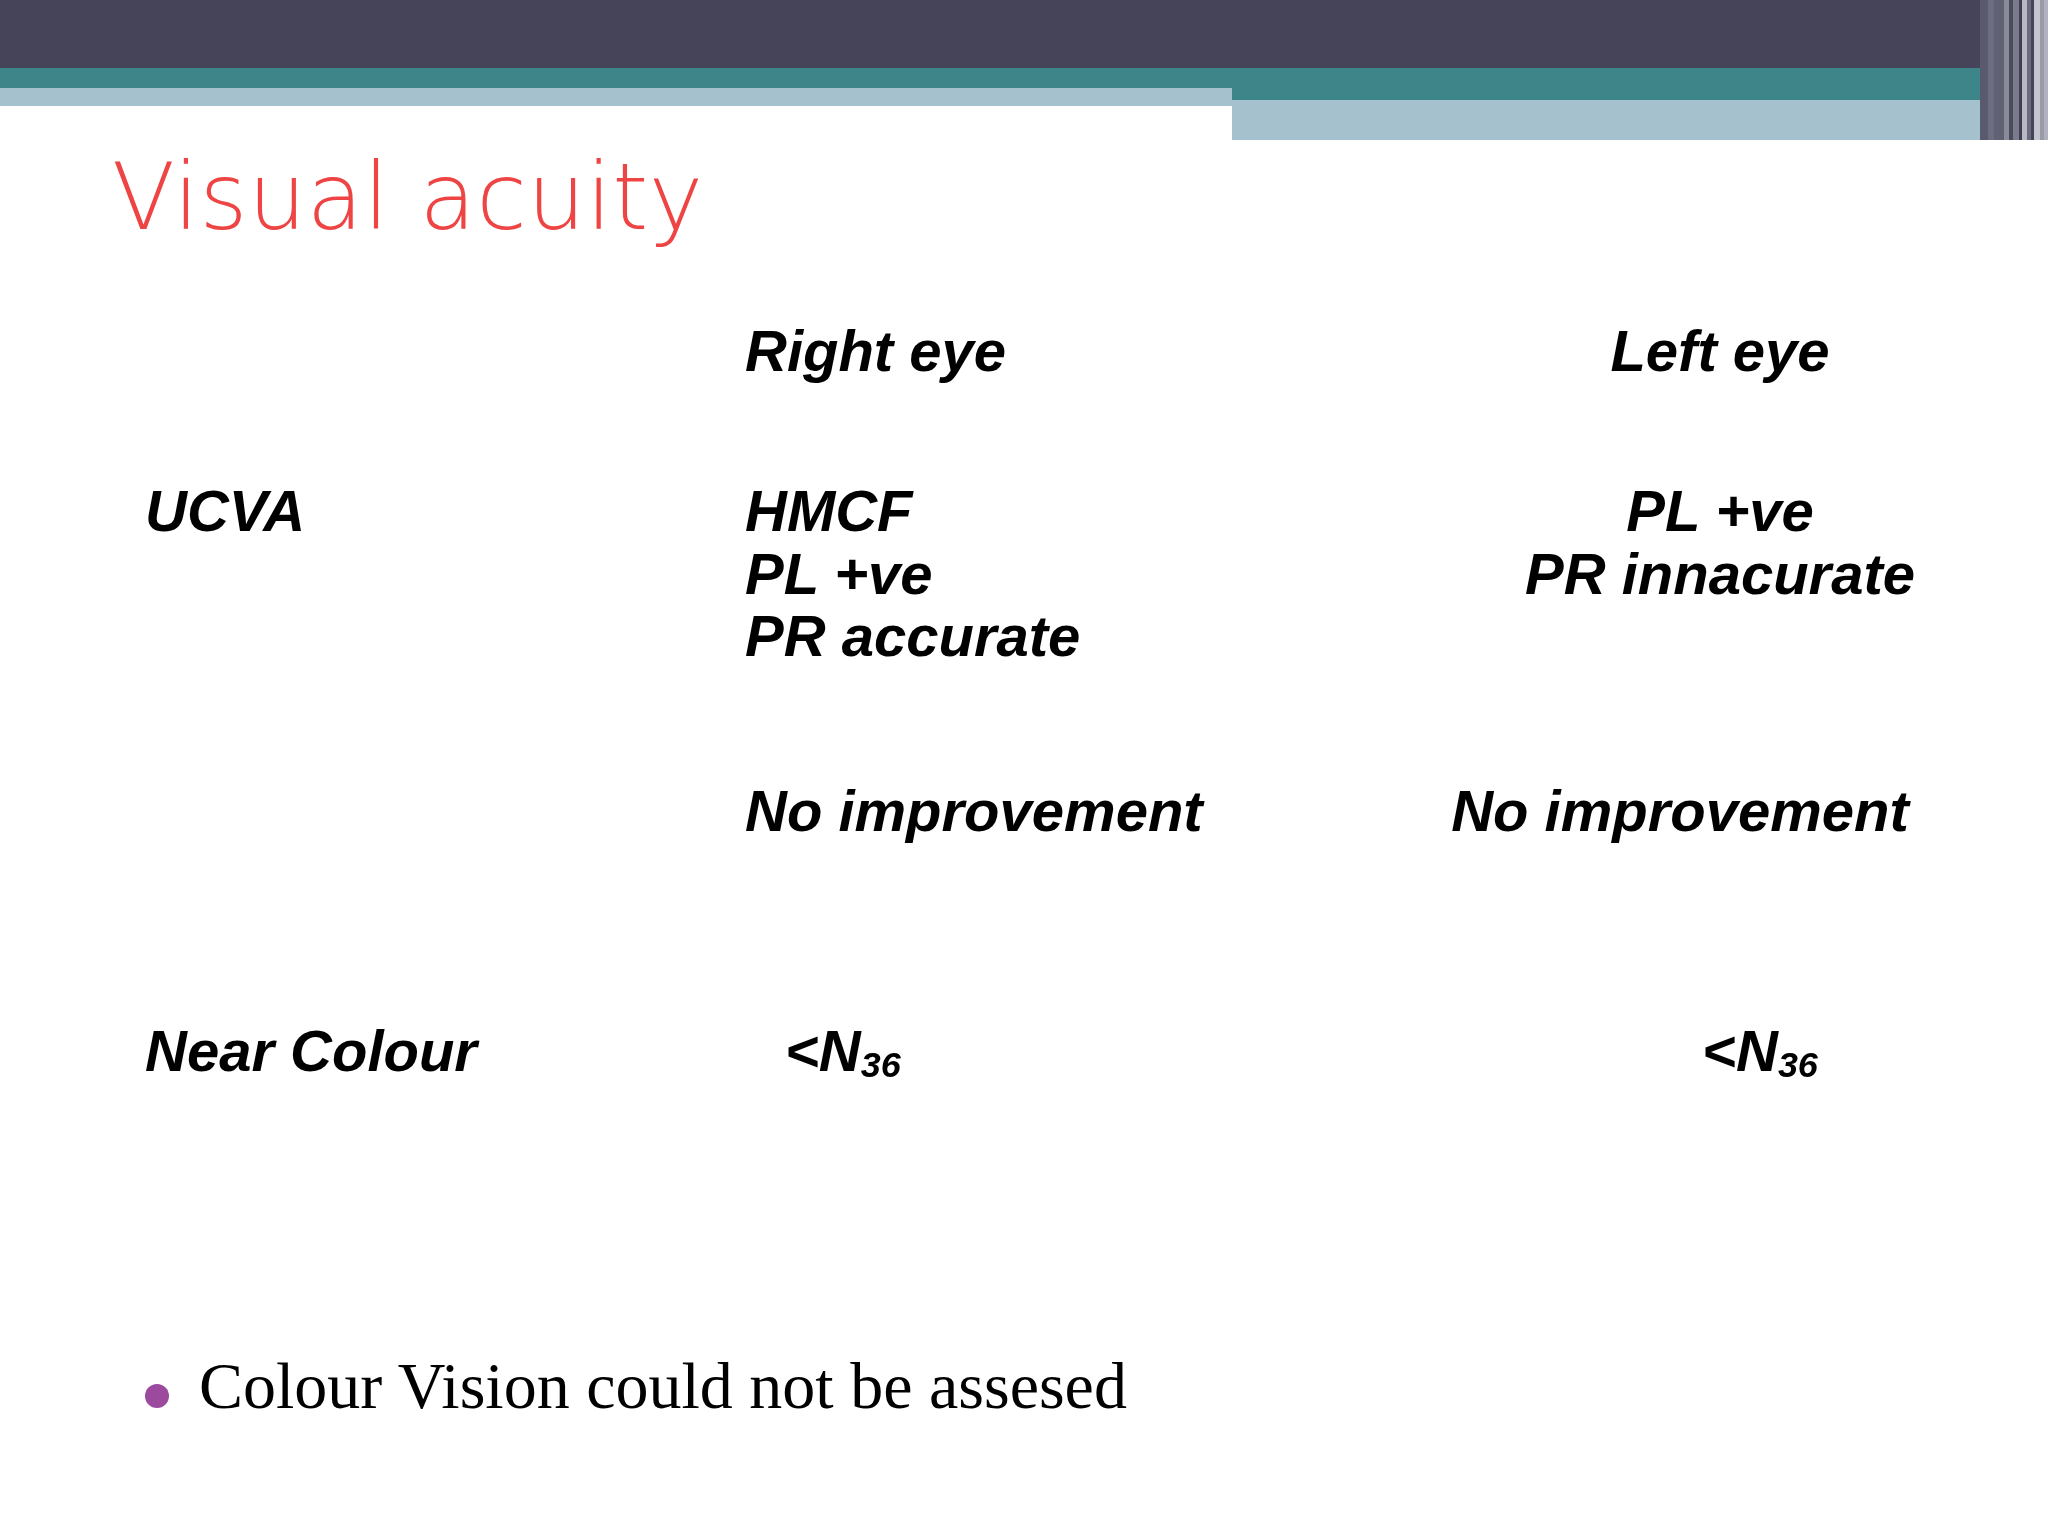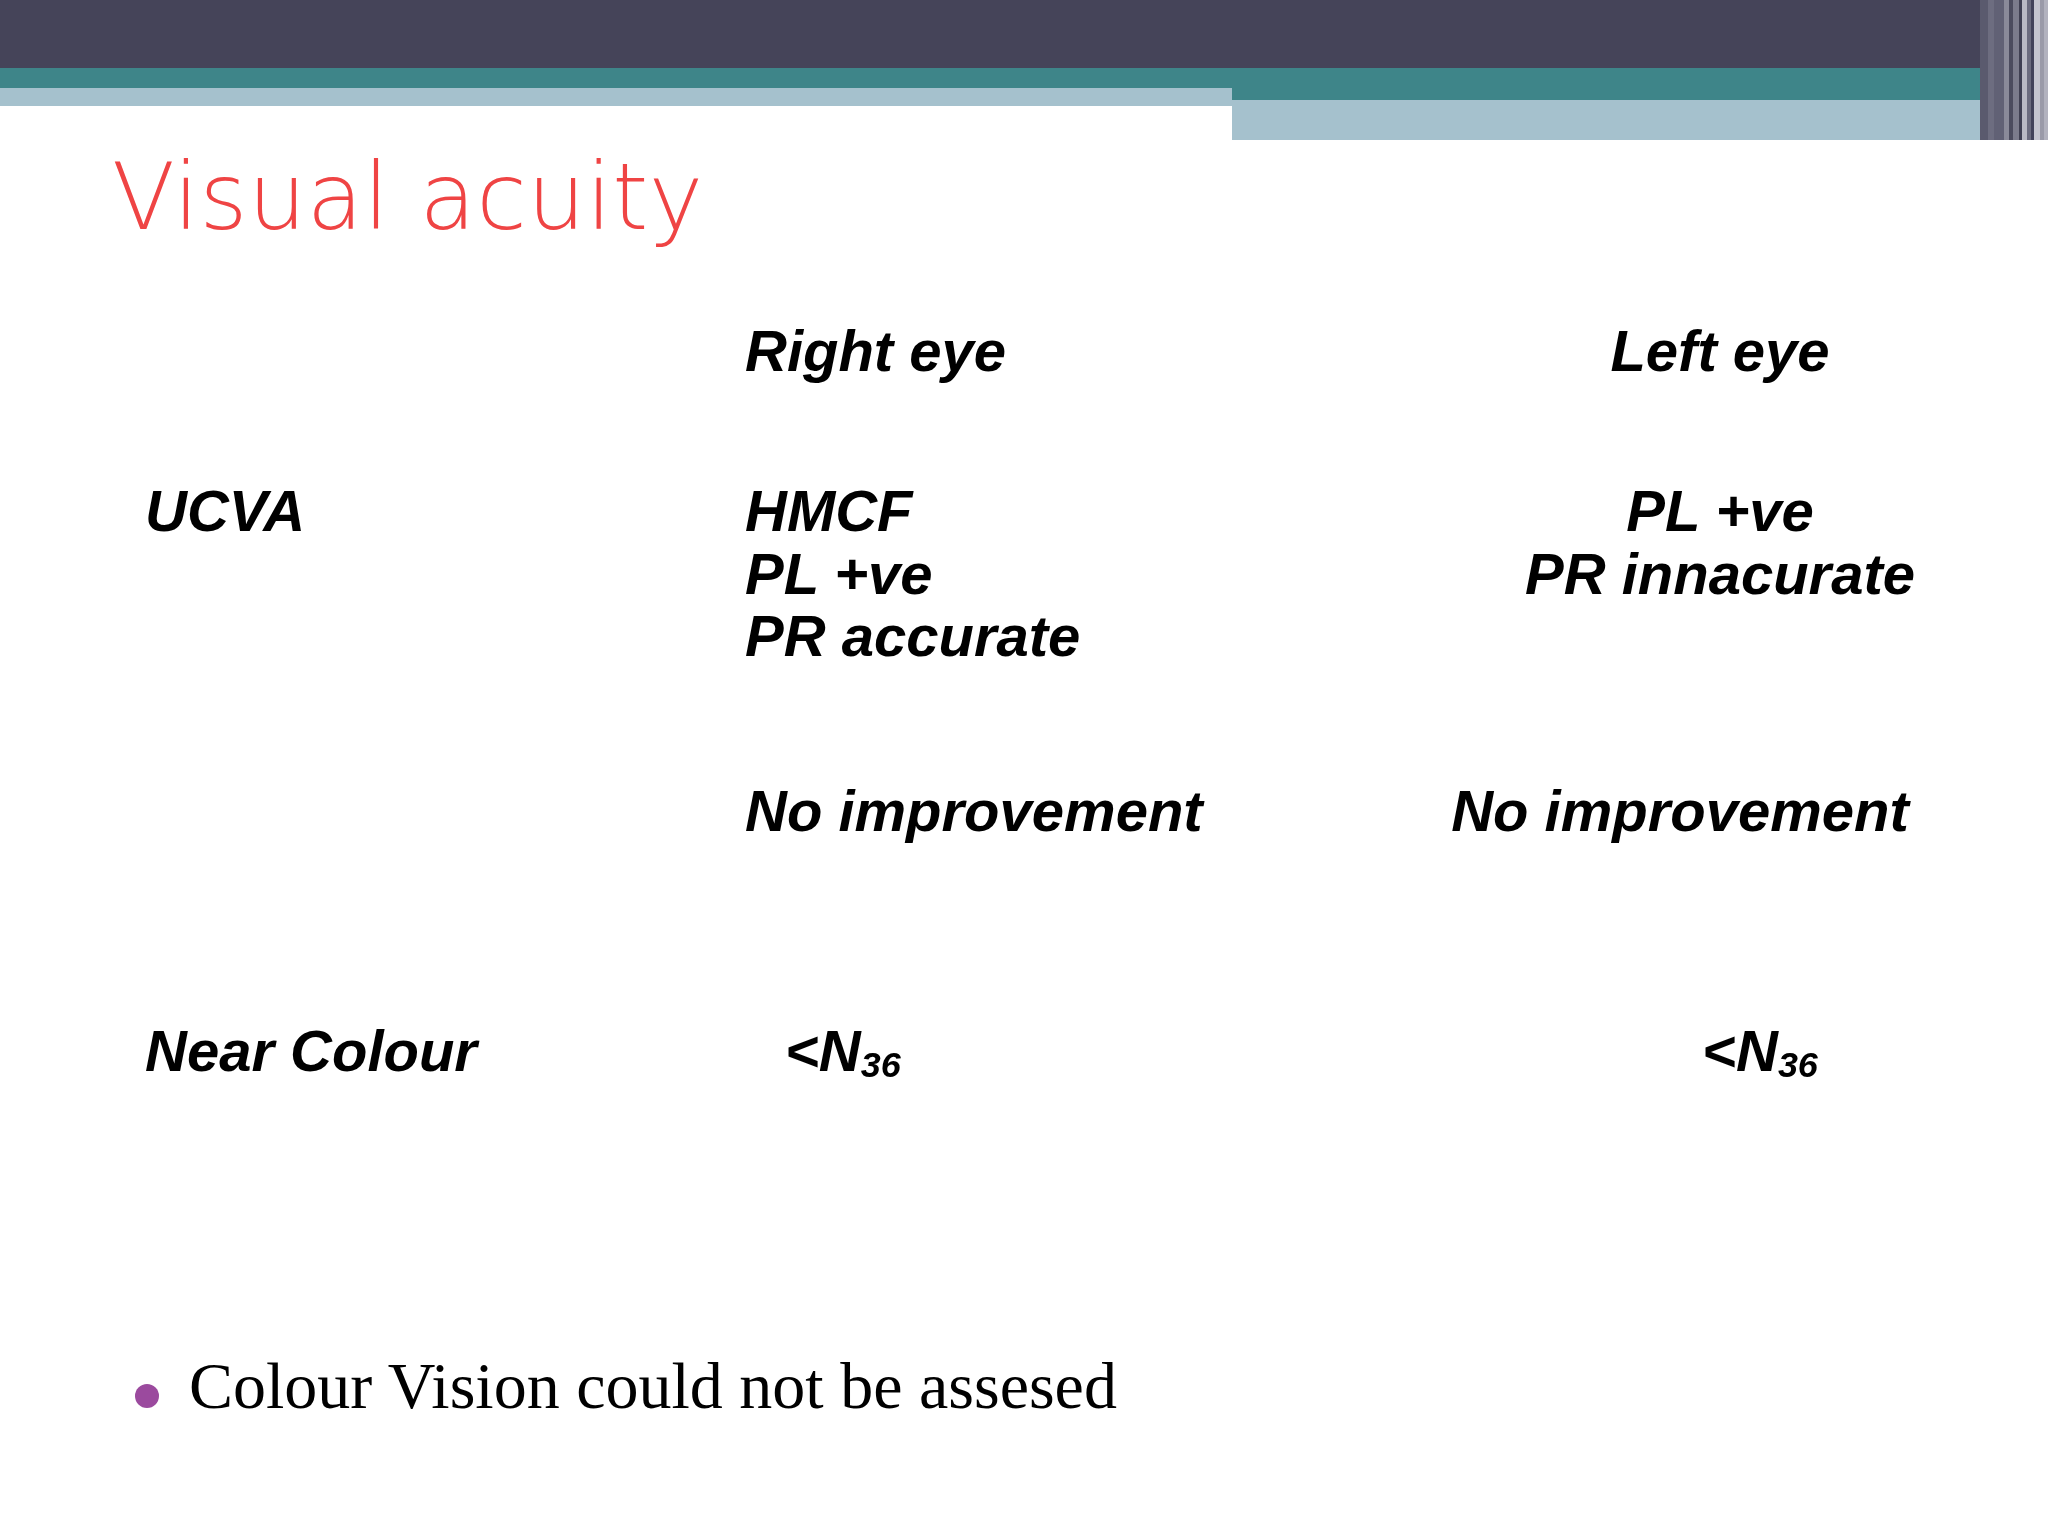--- a/index.html
+++ b/index.html
@@ -96,21 +96,21 @@
   .sub {
     font-size: 0.62em;
     vertical-align: baseline;
     position: relative;
     top: 0.18em;
   }
 
   
   .bullet-row {
     position: absolute;
-    left: 135px;
+    left: 145px;
     top: 1350px;
     display: flex;
     align-items: flex-start;
   }
   .bullet-dot {
     width: 24px;
     height: 24px;
     border-radius: 50%;
     background: #9b4a9e;
     margin-top: 34px;

